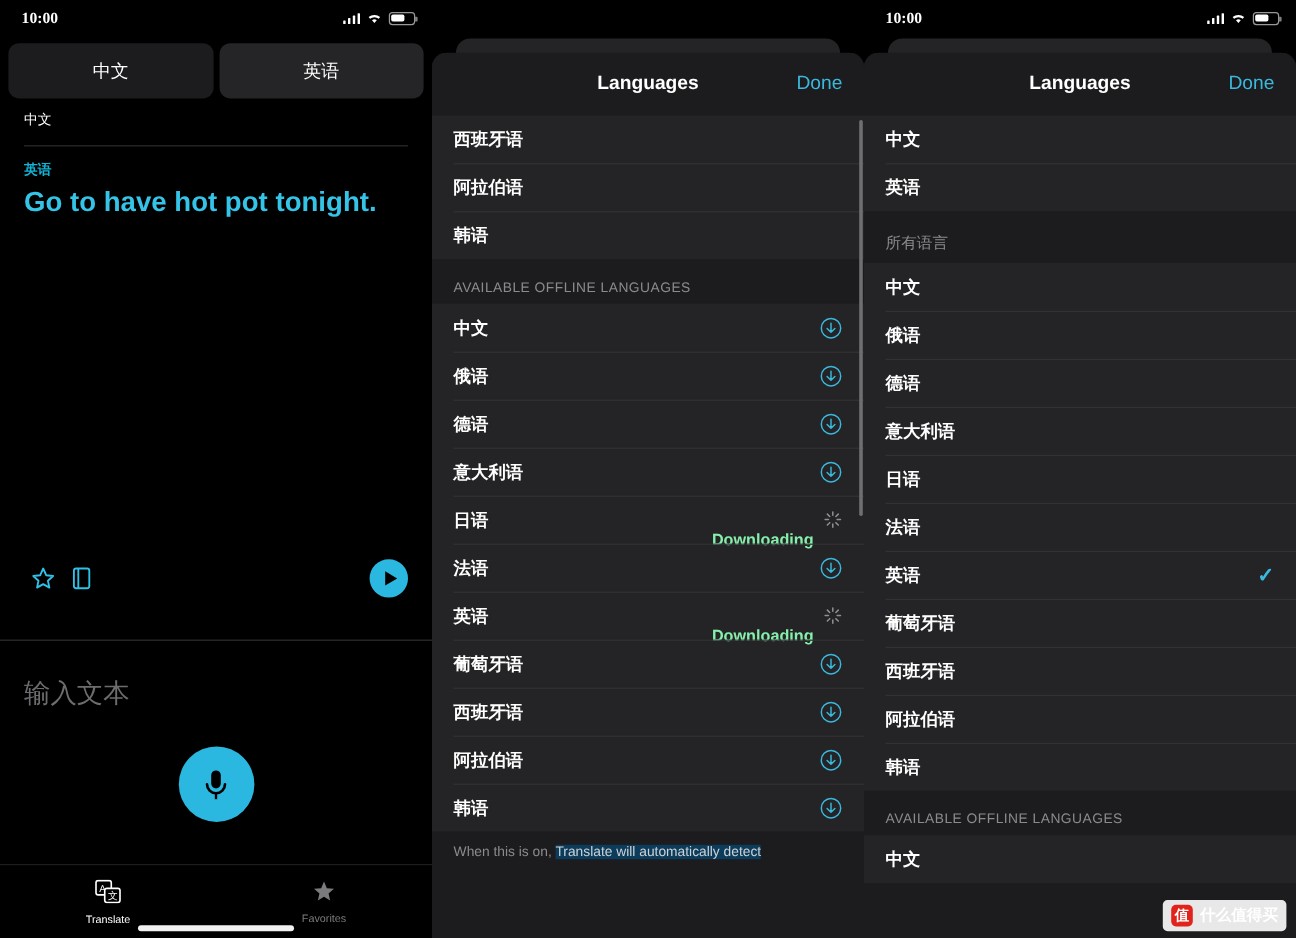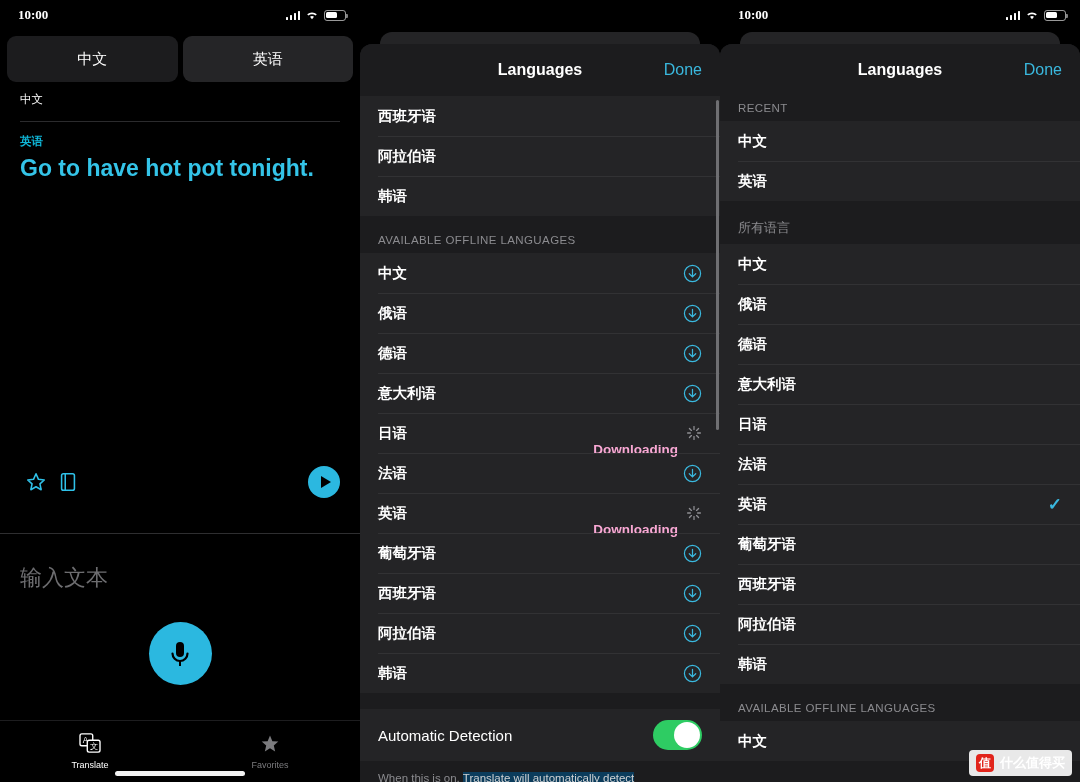--- a/index.html
+++ b/index.html
@@ -113,21 +113,21 @@
   .list-group { background: #242426; }
   .row {
     height: 40px; display: flex; align-items: center; padding: 0 18px;
     color: #fff; font-size: 14.5px; position: relative; font-weight: bold;
   }
   .row + .row::before {
     content: ""; position: absolute; left: 18px; right: 0; top: 0; height: 1px;
     background: #323234;
   }
   .row .grow { flex: 1; }
-  .row .status { color: #f9a8d4; font-size: 13.5px; margin-right: 8px; margin-top: 33px; }
+  .row .status { color: #86efac; font-size: 13.5px; margin-right: 8px; margin-top: 33px; }
   .dl-icon { width: 19px; height: 19px; }
   .spinner { width: 16px; height: 16px; }
   .section-title {
     color: #8b8b8f; font-size: 11.5px; letter-spacing: .4px;
     padding: 18px 18px 7px;
   }
   .section-title.cn { font-size: 13px; letter-spacing: 0; }
   .row.sel { color: #fff; font-weight: bold; }
   .check { color: #3ab8de; font-size: 17px; font-weight: bold; }
   .toggle-row {
@@ -371,26 +371,20 @@
         </div>
         <div class="row">
           <span class="grow">韩语</span>
           <span class="dl-icon"><svg width="19" height="19" viewBox="0 0 20 20" fill="none" stroke="#3ab8de" stroke-width="1.3">
                 <circle cx="10" cy="10" r="8.5"></circle>
                 <path d="M10 5.6v8M6.6 10.2L10 13.6l3.4-3.4" stroke-linecap="round" stroke-linejoin="round"></path>
               </svg></span>
         </div>
       </div>
 
-      <div class="toggle-row">
-        <span>Automatic Detection</span>
-        <span class="toggle">
-            <i></i>
-          </span>
-      </div>
       <div class="toggle-note">
         <span>When this is on, </span><span class="hl">Translate will automatically detect</span>
       </div>
     </div>
     <div class="scroll-indicator"></div>
   </div>
 
   <div class="panel panel-3">
     <div class="statusbar">
       <span>10:00</span>
@@ -412,21 +406,20 @@
       </span>
     </div>
 
     <div class="sheet-shadow"></div>
     <div class="sheet">
       <div class="sheet-header">
         <span>Languages</span>
         <span class="sheet-done">Done</span>
       </div>
 
-      <div class="section-title" style="padding-top:6px">RECENT</div>
       <div class="list-group">
         <div class="row">
           <span class="grow">中文</span>
         </div>
         <div class="row">
           <span class="grow">英语</span>
         </div>
       </div>
 
       <div class="section-title cn">所有语言</div>

